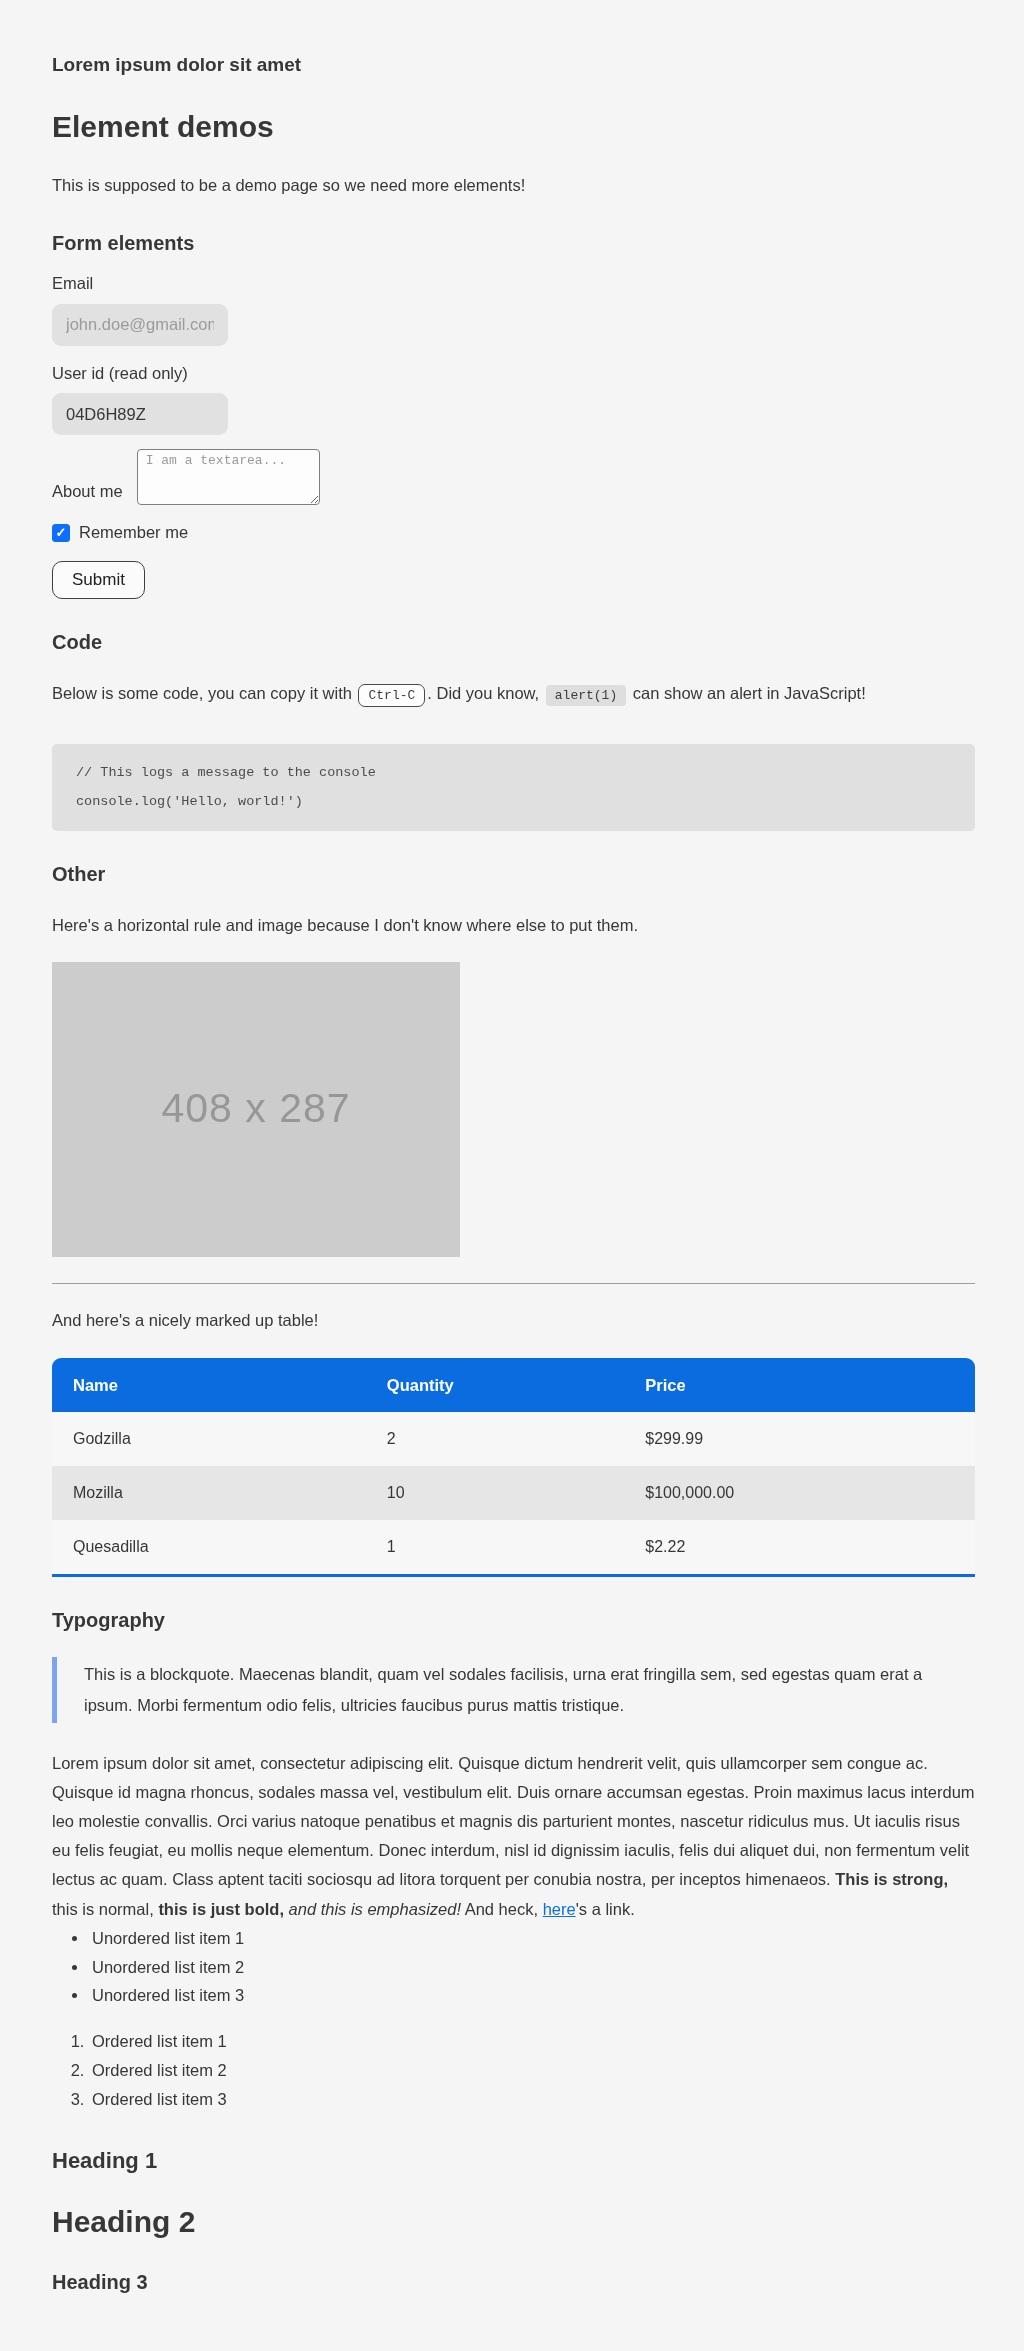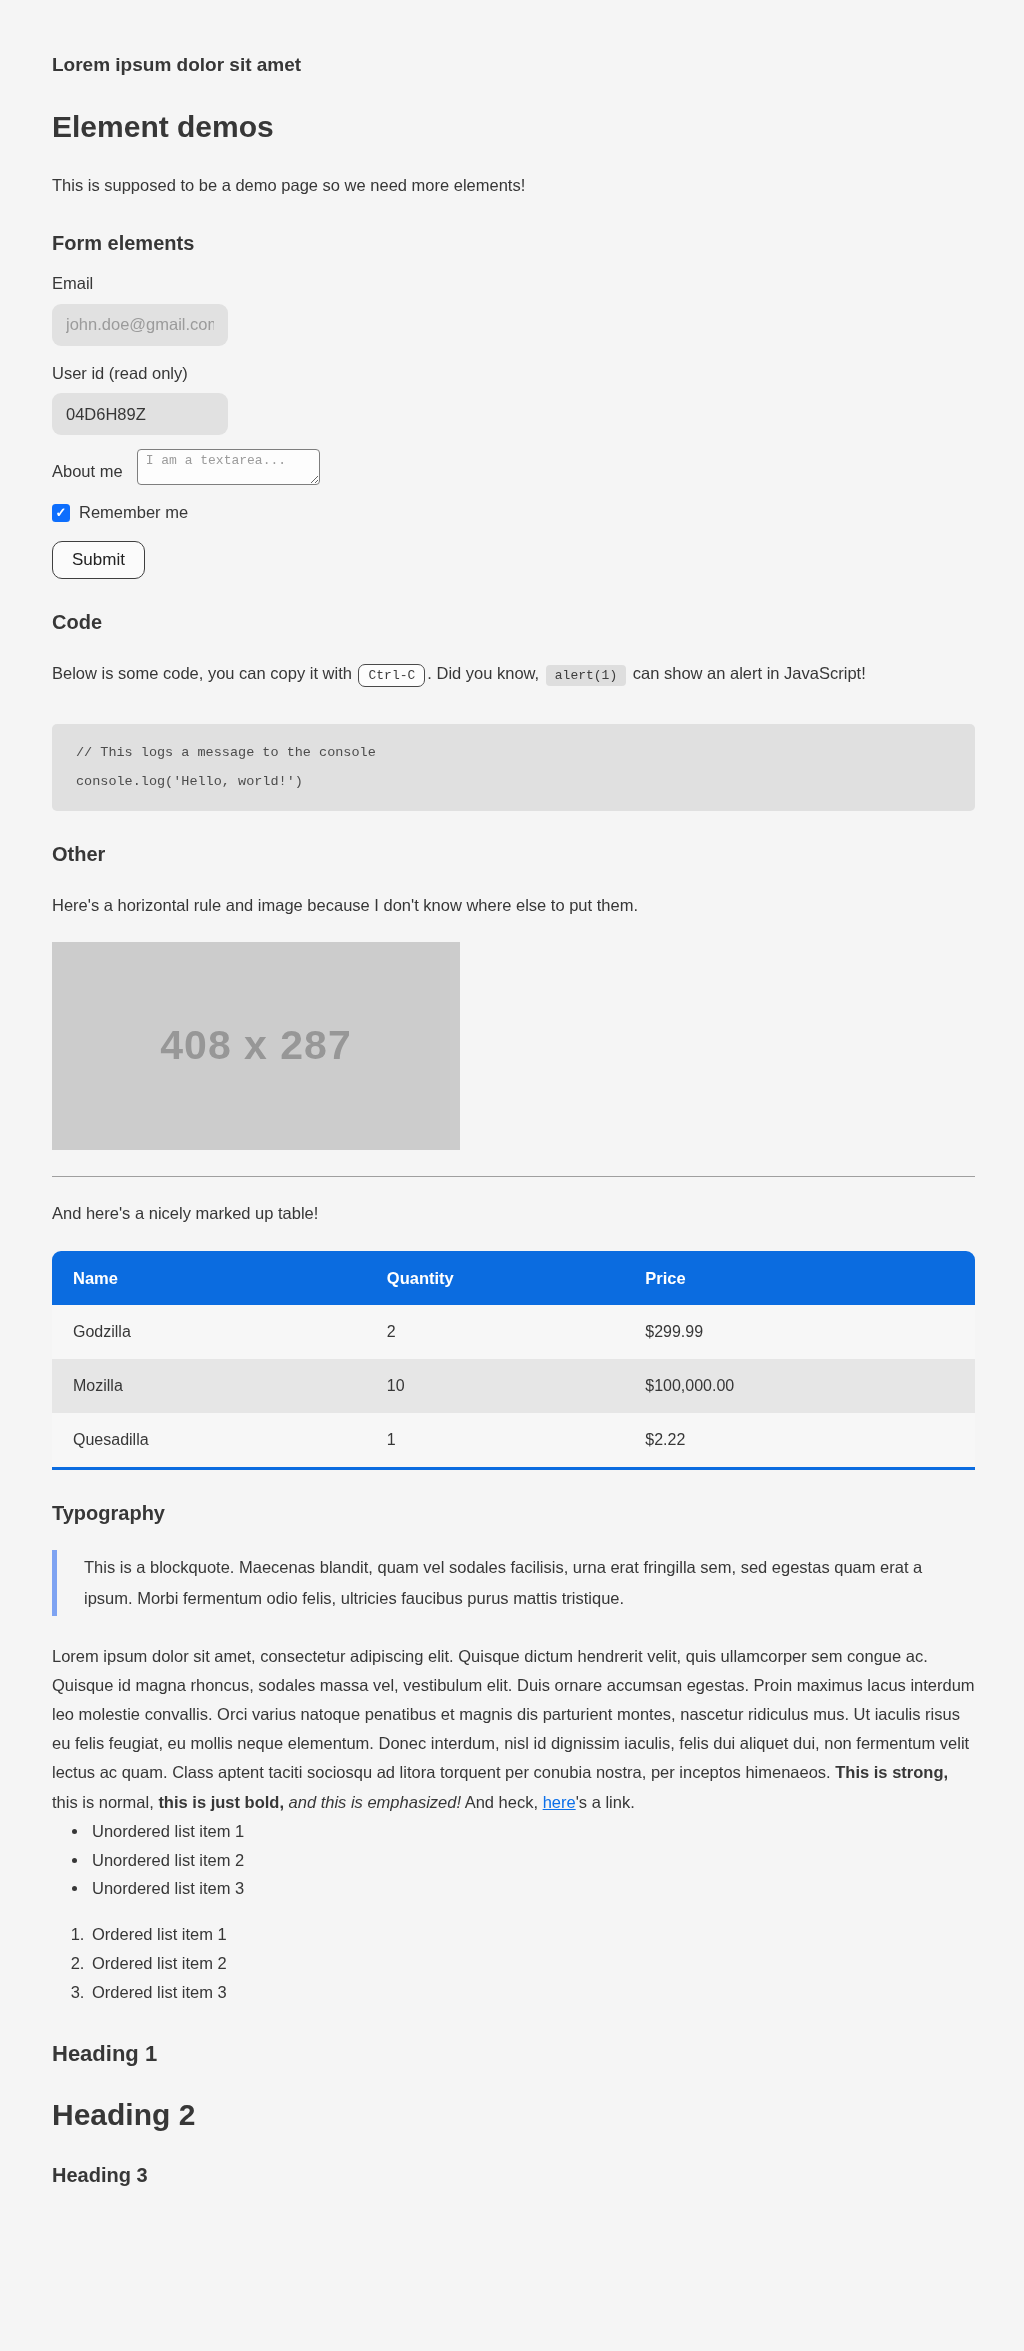--- a/index.html
+++ b/index.html
@@ -29,21 +29,21 @@
     border: none; border-radius: 9px;
     padding: 0 14px;
     font-family: "Liberation Sans", sans-serif;
     font-size: 16.5px; color: #373737;
   }
   .text-input::placeholder { color: #9b9b9b; opacity: 1; }
   .text-input.disabled { background: #e9e9e9; }
   .text-input.disabled::placeholder { color: #b9b9b9; }
   .about-row { margin-top: 14px; display: flex; align-items: flex-end; gap: 14px; }
   .about-row textarea {
-    width: 183px; height: 36px;
+    width: 183px; height: 56px;
     background: #fdfdfd;
     border: 1px solid #7e7e7e; border-radius: 4px;
     padding: 3px 8px;
     font-family: "Liberation Mono", monospace;
     font-size: 13px; color: #444;
     resize: both;
   }
   .about-row textarea::placeholder { color: #9b9b9b; opacity: 1; }
   .checkbox-row { margin-top: 13px; display: flex; align-items: center; gap: 9px; }
   .checkbox {
@@ -83,23 +83,23 @@
     font-family: "Liberation Mono", monospace;
     font-size: 13.5px; color: #4c4c4c;
     line-height: 2.1;
     white-space: pre;
   }
 
   
   .other-intro { margin-top: 24px; }
   .img-placeholder {
     margin-top: 22px;
-    width: 408px; height: 208px;
+    width: 408px; height: 295px;
     background: var(--image-placeholder-bg, #cccccc);
-    display: flex; align-items: center; justify-content: center; font-weight: bold;
+    display: flex; align-items: center; justify-content: center;
   }
   .img-placeholder span { font-size: 41px; color: #979797; letter-spacing: 1px; }
   hr.divider { border: none; border-top: 1.5px solid #9f9f9f; margin: 26px 0 0 0; }
   .table-intro { margin-top: 22px; }
 
   table.demo-table { width: 100%; margin-top: 23px; border-collapse: separate; border-spacing: 0; }
   table.demo-table th {
     background: var(--table-header-bg, #0b6ce0);
     color: var(--table-header-text, #ffffff);
     font-weight: 700; text-align: left;

